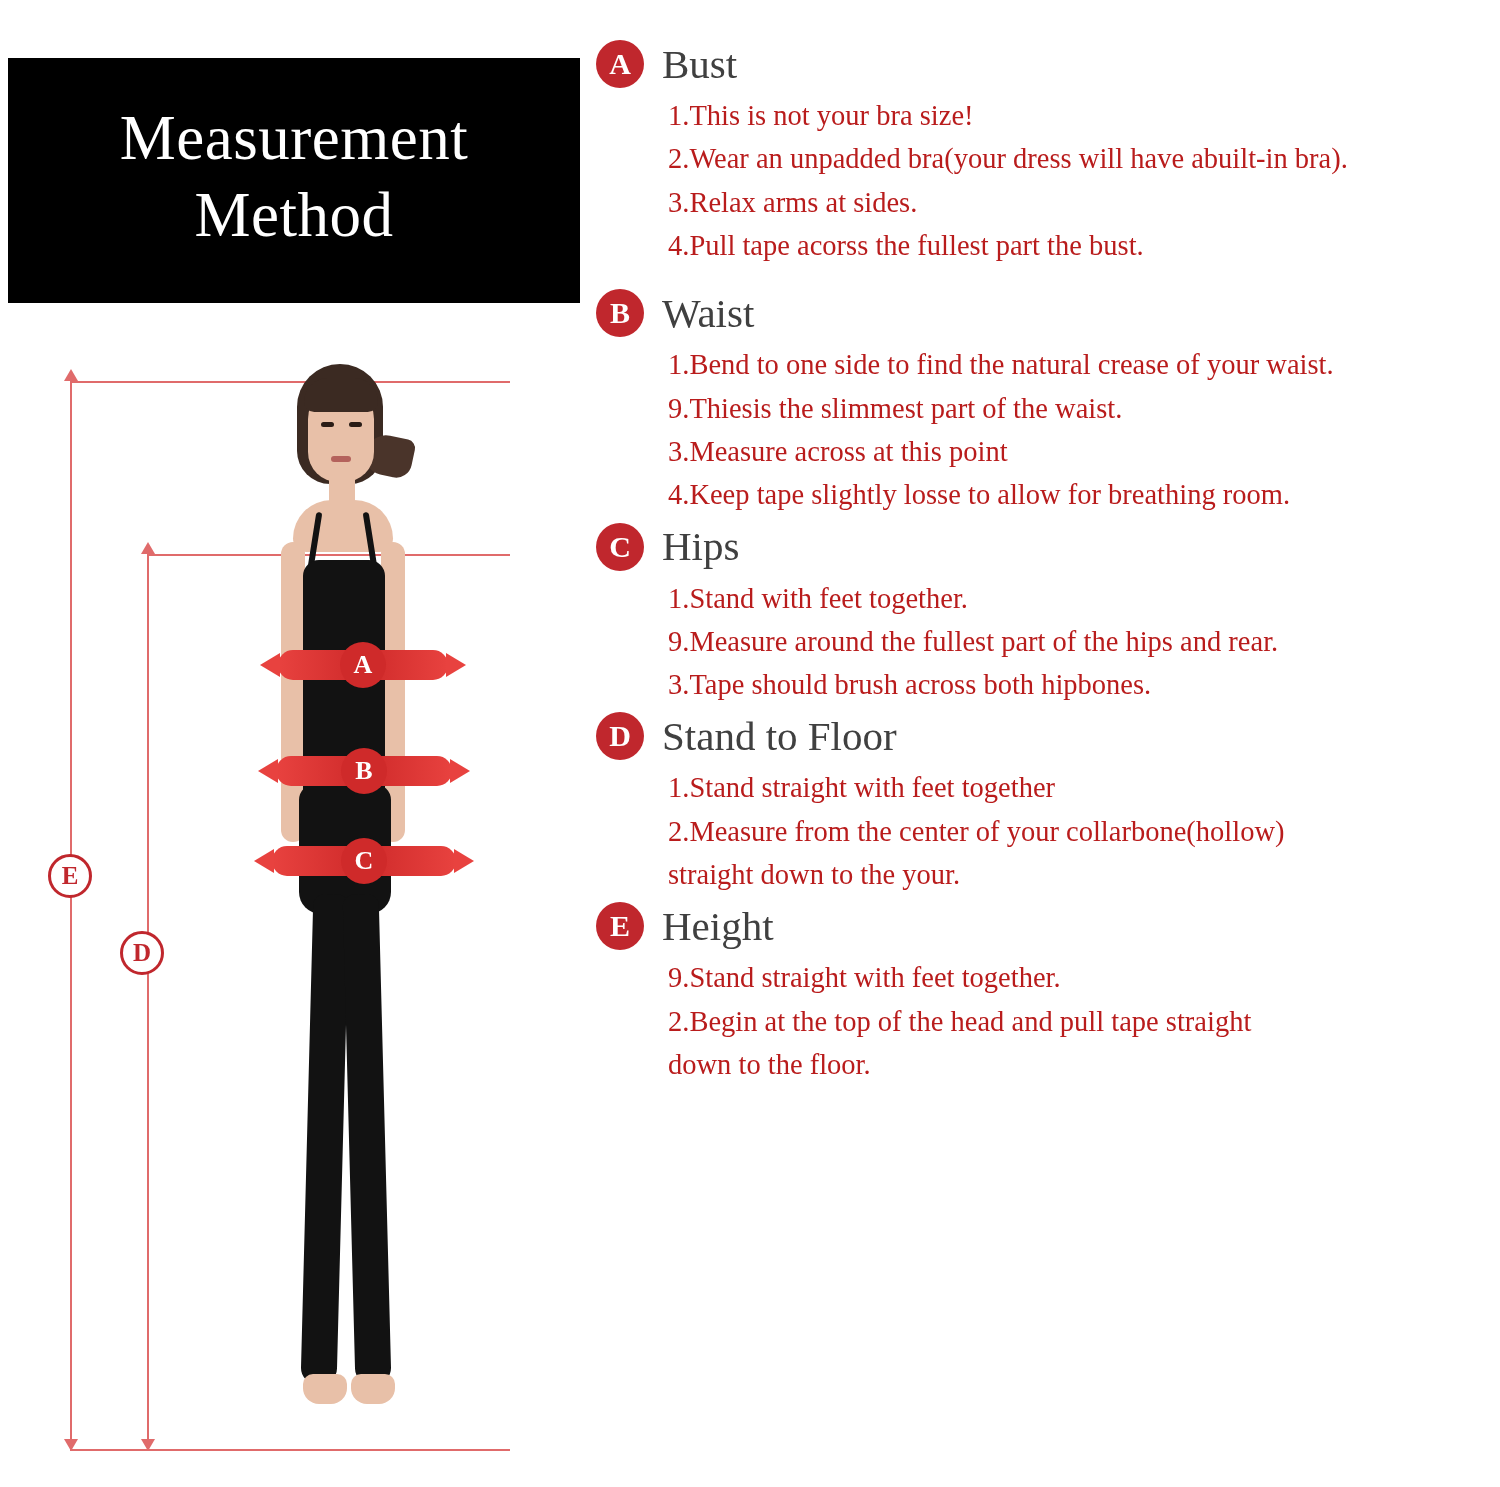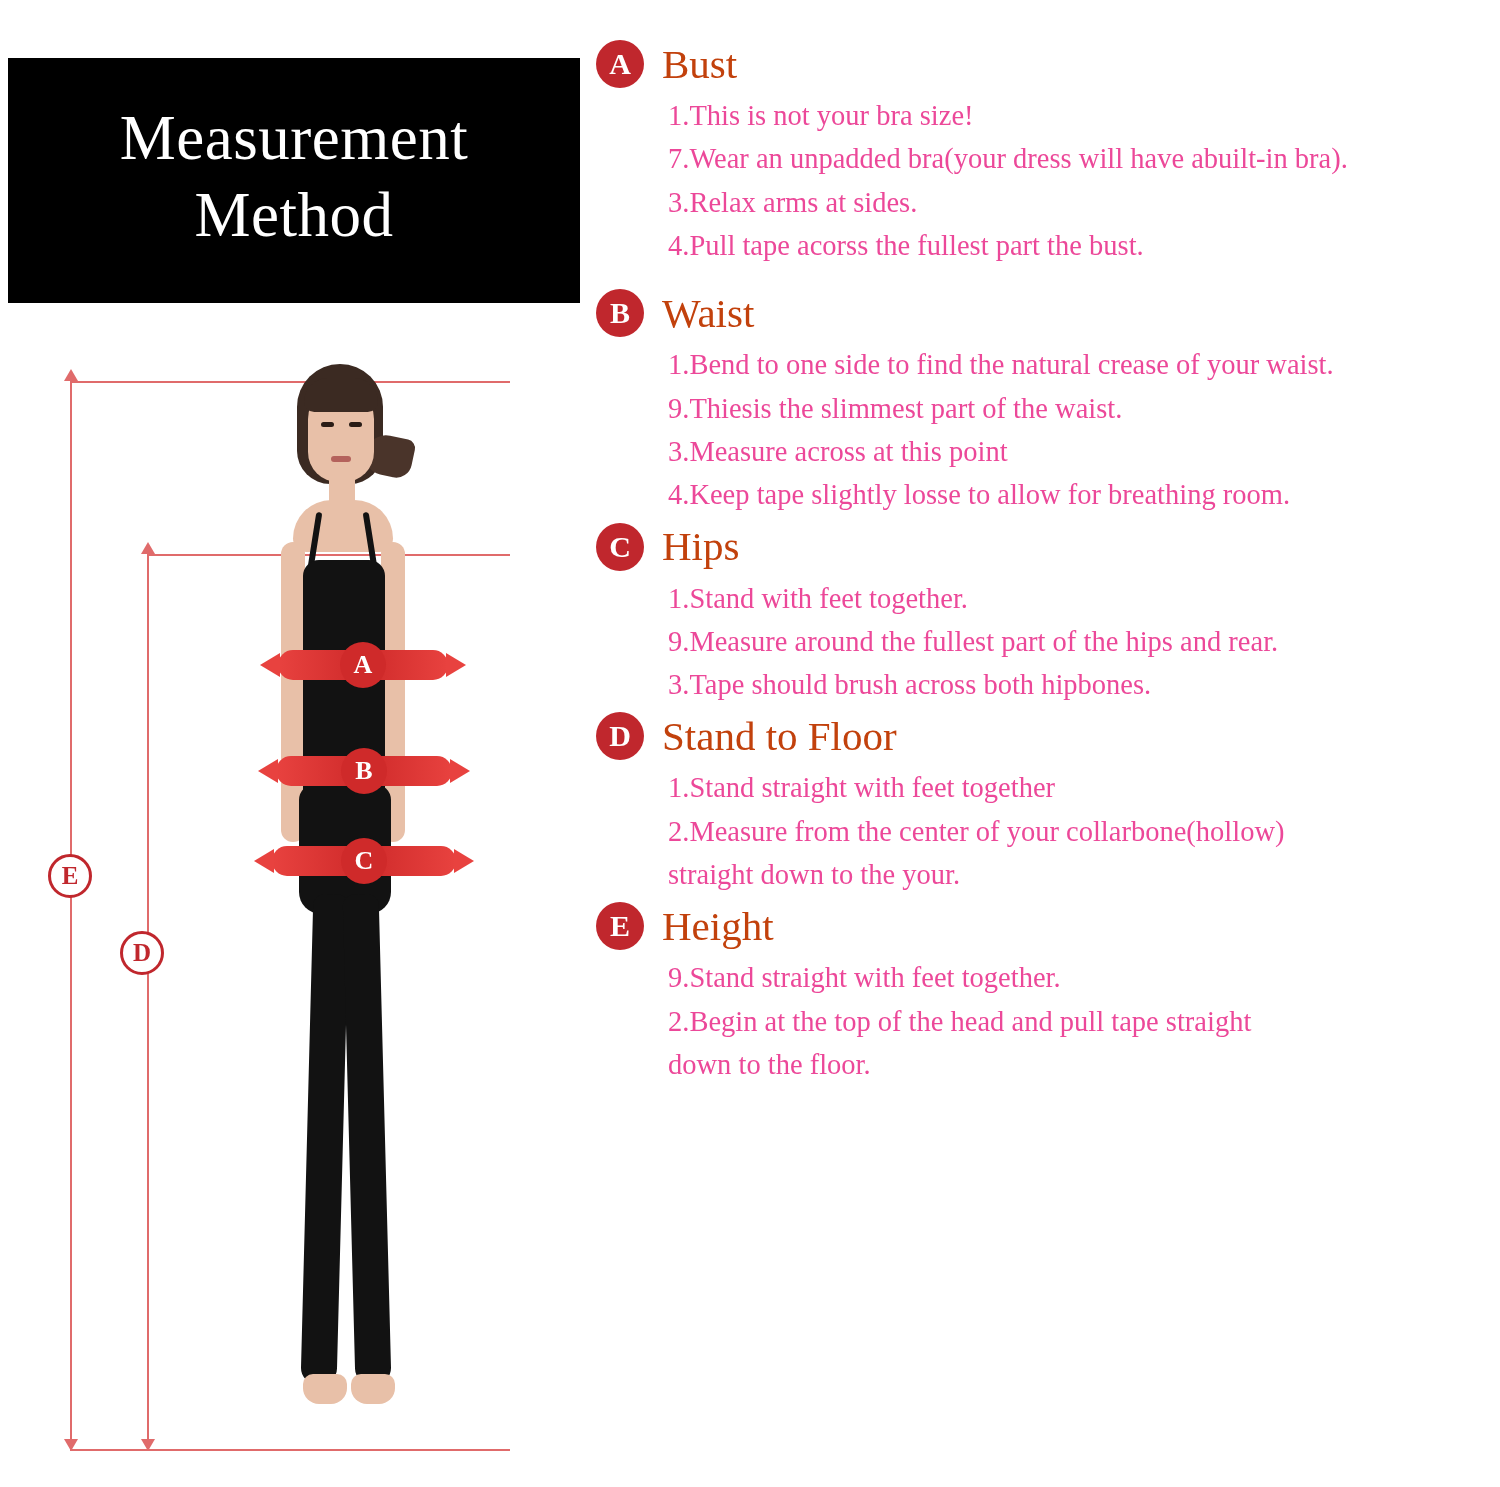--- a/index.html
+++ b/index.html
@@ -174,28 +174,28 @@
     font-size: 30px;
     font-weight: bold;
     display: flex;
     align-items: center;
     justify-content: center;
     flex: 0 0 auto;
     font-family: "Liberation Serif", serif;
   }
   .sec-title {
     font-size: 41px;
-    color: #c2410c;
+    color: #404040;
     font-family: "Liberation Serif", serif;
     line-height: 1;
   }
   .sec-lines { padding-left: 72px; }
   .sec-line {
     font-size: 28.5px;
-    color: #ec4899;
+    color: #b91c1c;
     line-height: 1.52;
     font-family: "Liberation Serif", serif;
     white-space: nowrap;
   }
   .s-bust   { margin-bottom: 22px; }
   .s-waist  { margin-bottom: 6px; }
   .s-hips   { margin-bottom: 6px; }
   .s-hollow { margin-bottom: 6px; }
 </style>
 </head>
@@ -285,21 +285,21 @@
 
 <div id="right-column">
 
   <div class="section s-bust">
     <div class="section-head">
       <div class="sec-badge">A</div>
       <div class="sec-title">Bust</div>
     </div>
     <div class="sec-lines">
       <div class="sec-line">1.This is not your bra size!</div>
-      <div class="sec-line">7.Wear an unpadded bra(your dress will have abuilt-in bra).</div>
+      <div class="sec-line">2.Wear an unpadded bra(your dress will have abuilt-in bra).</div>
       <div class="sec-line">3.Relax arms at sides.</div>
       <div class="sec-line">4.Pull tape acorss the fullest part the bust.</div>
     </div>
   </div>
 
   <div class="section s-waist">
     <div class="section-head">
       <div class="sec-badge">B</div>
       <div class="sec-title">Waist</div>
     </div>

